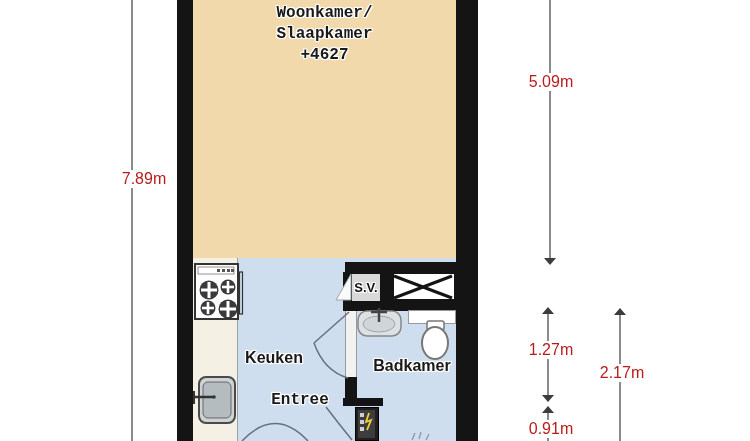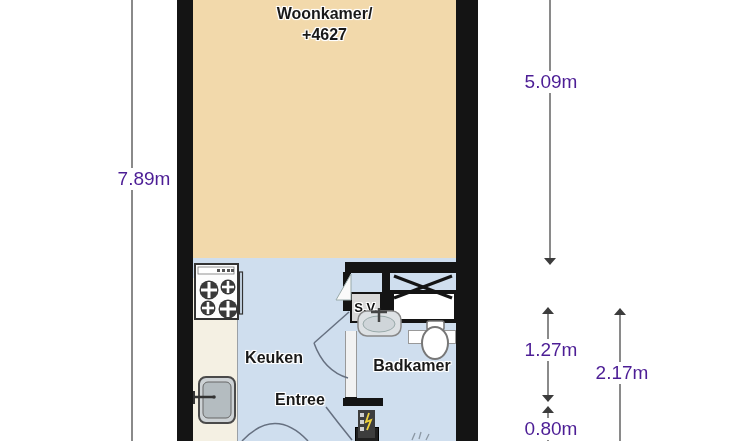--- a/index.html
+++ b/index.html
@@ -8,21 +8,21 @@
     --counter:#f4f0e3;
     --wall:#141414;
     --dimension-line:#3c3c3c;
     --fixture-line:#667080;
   }
   html,body{margin:0;padding:0;background:#fff;}
   #plan{
     position:relative;width:750px;height:441px;overflow:hidden;background:#fff;
     font-family:"Liberation Sans", sans-serif;
   }
-  .abs{position:absolute;margin-top:20px;}
+  .abs{position:absolute;}
   .wall{position:absolute;background:var(--wall);}
   .room{position:absolute;}
   .room-living{left:193px;top:0;width:263px;height:258px;background:var(--floor-living);}
   .room-wet{left:193px;top:258px;width:263px;height:183px;background:var(--floor-wet);}
   .counter{left:193px;top:258px;width:44px;height:183px;background:var(--counter);border-right:1px solid #9aa0a6;}
   .sv-box{left:350px;top:272px;width:32px;height:31px;background:#d9d9d9;border:2px solid var(--wall);
     display:flex;align-items:center;justify-content:center;box-sizing:border-box;}
   .xbox{left:390px;top:270px;width:68px;height:33px;background:#fff;border:4px solid var(--wall);box-sizing:border-box;}
   .jamb{left:345px;top:311px;width:12px;height:66px;background:#f2f2f2;border-left:1px solid #999;border-right:1px solid #999;box-sizing:border-box;}
   .shelf{left:408px;top:310px;width:48px;height:14px;background:#fff;border:1px solid #999;box-sizing:border-box;}
@@ -31,26 +31,26 @@
   .lbl{
     position:absolute;transform:translate(-50%,-50%);
     font-size:16px;font-weight:700;color:#191919;white-space:nowrap;
     text-shadow:-1px -1px 0 #fff,1px -1px 0 #fff,-1px 1px 0 #fff,1px 1px 0 #fff,0 0 3px #fff;
   }
   .lbl-living{
     position:absolute;left:193px;top:3px;width:263px;text-align:center;
     font-size:16px;font-weight:700;color:#191919;line-height:21px;
     text-shadow:-1px -1px 0 #fff,1px -1px 0 #fff,-1px 1px 0 #fff,1px 1px 0 #fff,0 0 3px #fff;
   }
-  .lbl-living span{display:block;}
+  .lbl-living span{display:block;font-family:Liberation Mono, monospace;}
   .sv-label{font-size:13px;font-weight:700;color:#111;
     text-shadow:-1px -1px 0 #fff,1px -1px 0 #fff,-1px 1px 0 #fff,1px 1px 0 #fff;}
   .dim{
     position:absolute;transform:translate(-50%,-50%);
-    font-size:19px;font-weight:400;color:#4c1d95;background:#fff;padding:0 3px;white-space:nowrap;
+    font-size:16px;font-weight:400;color:#b91c1c;background:#fff;padding:0 3px;white-space:nowrap;
   }
 </style>
 </head>
 <body>
 
 <div id="plan">
 
   <div class="room room-living"></div>
   <div class="room room-wet"></div>
   <div class="abs counter"></div>
@@ -162,25 +162,26 @@
       <polygon points="544,258 556,258 550,265"></polygon>
       <polygon points="542,314 554,314 548,307"></polygon>
       <polygon points="542,395 554,395 548,402"></polygon>
       <polygon points="542,413 554,413 548,406"></polygon>
       <polygon points="614,315 626,315 620,308"></polygon>
     </g>
   </svg>
 
   <div class="lbl-living">
     <span>Woonkamer/</span>
+    <span>Slaapkamer</span>
     <span>+4627</span>
   </div>
   <div class="lbl" style="left:274px;top:358px;">Keuken</div>
-  <div class="lbl" style="left:300px;top:400px;">Entree</div>
+  <div class="lbl" style="left:300px;top:400px;font-family:Liberation Mono, monospace;">Entree</div>
   <div class="lbl" style="left:412px;top:366px;">Badkamer</div>
 
   <div class="dim" style="left:144px;top:179px;">7.89m</div>
   <div class="dim" style="left:551px;top:82px;">5.09m</div>
   <div class="dim" style="left:551px;top:350px;text-align:right;">1.27m</div>
-  <div class="dim" style="left:551px;top:429px;">0.80m</div>
+  <div class="dim" style="left:551px;top:429px;">0.91m</div>
   <div class="dim" style="left:622px;top:373px;">2.17m</div>
 
 </div>
 
 </body></html>

